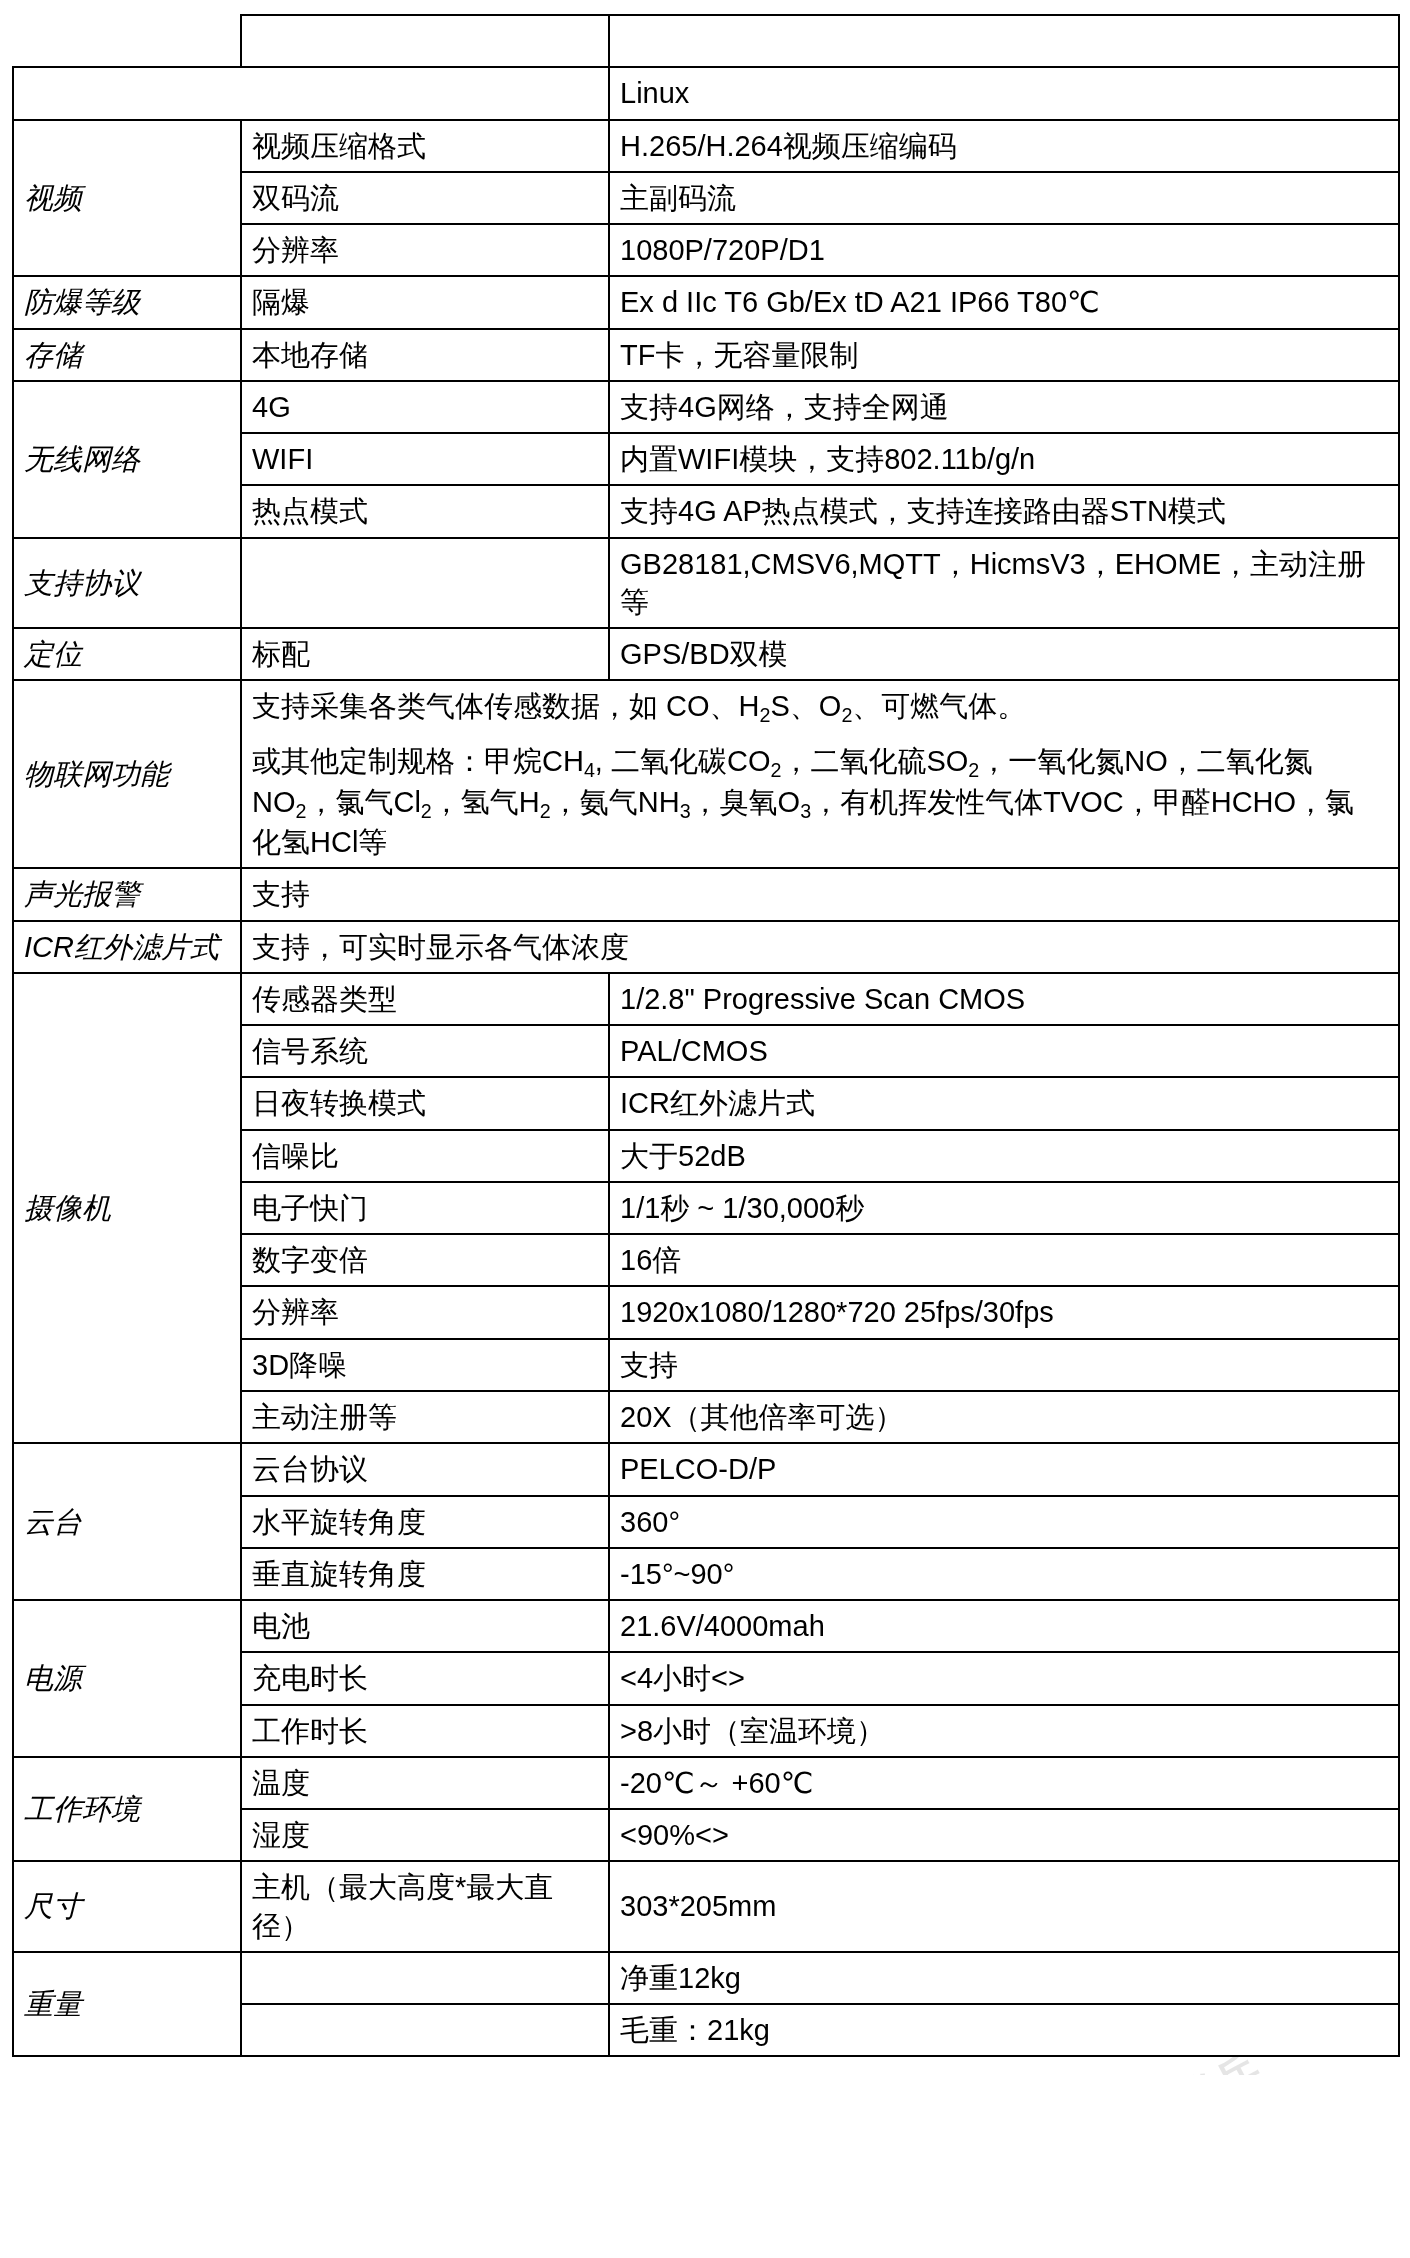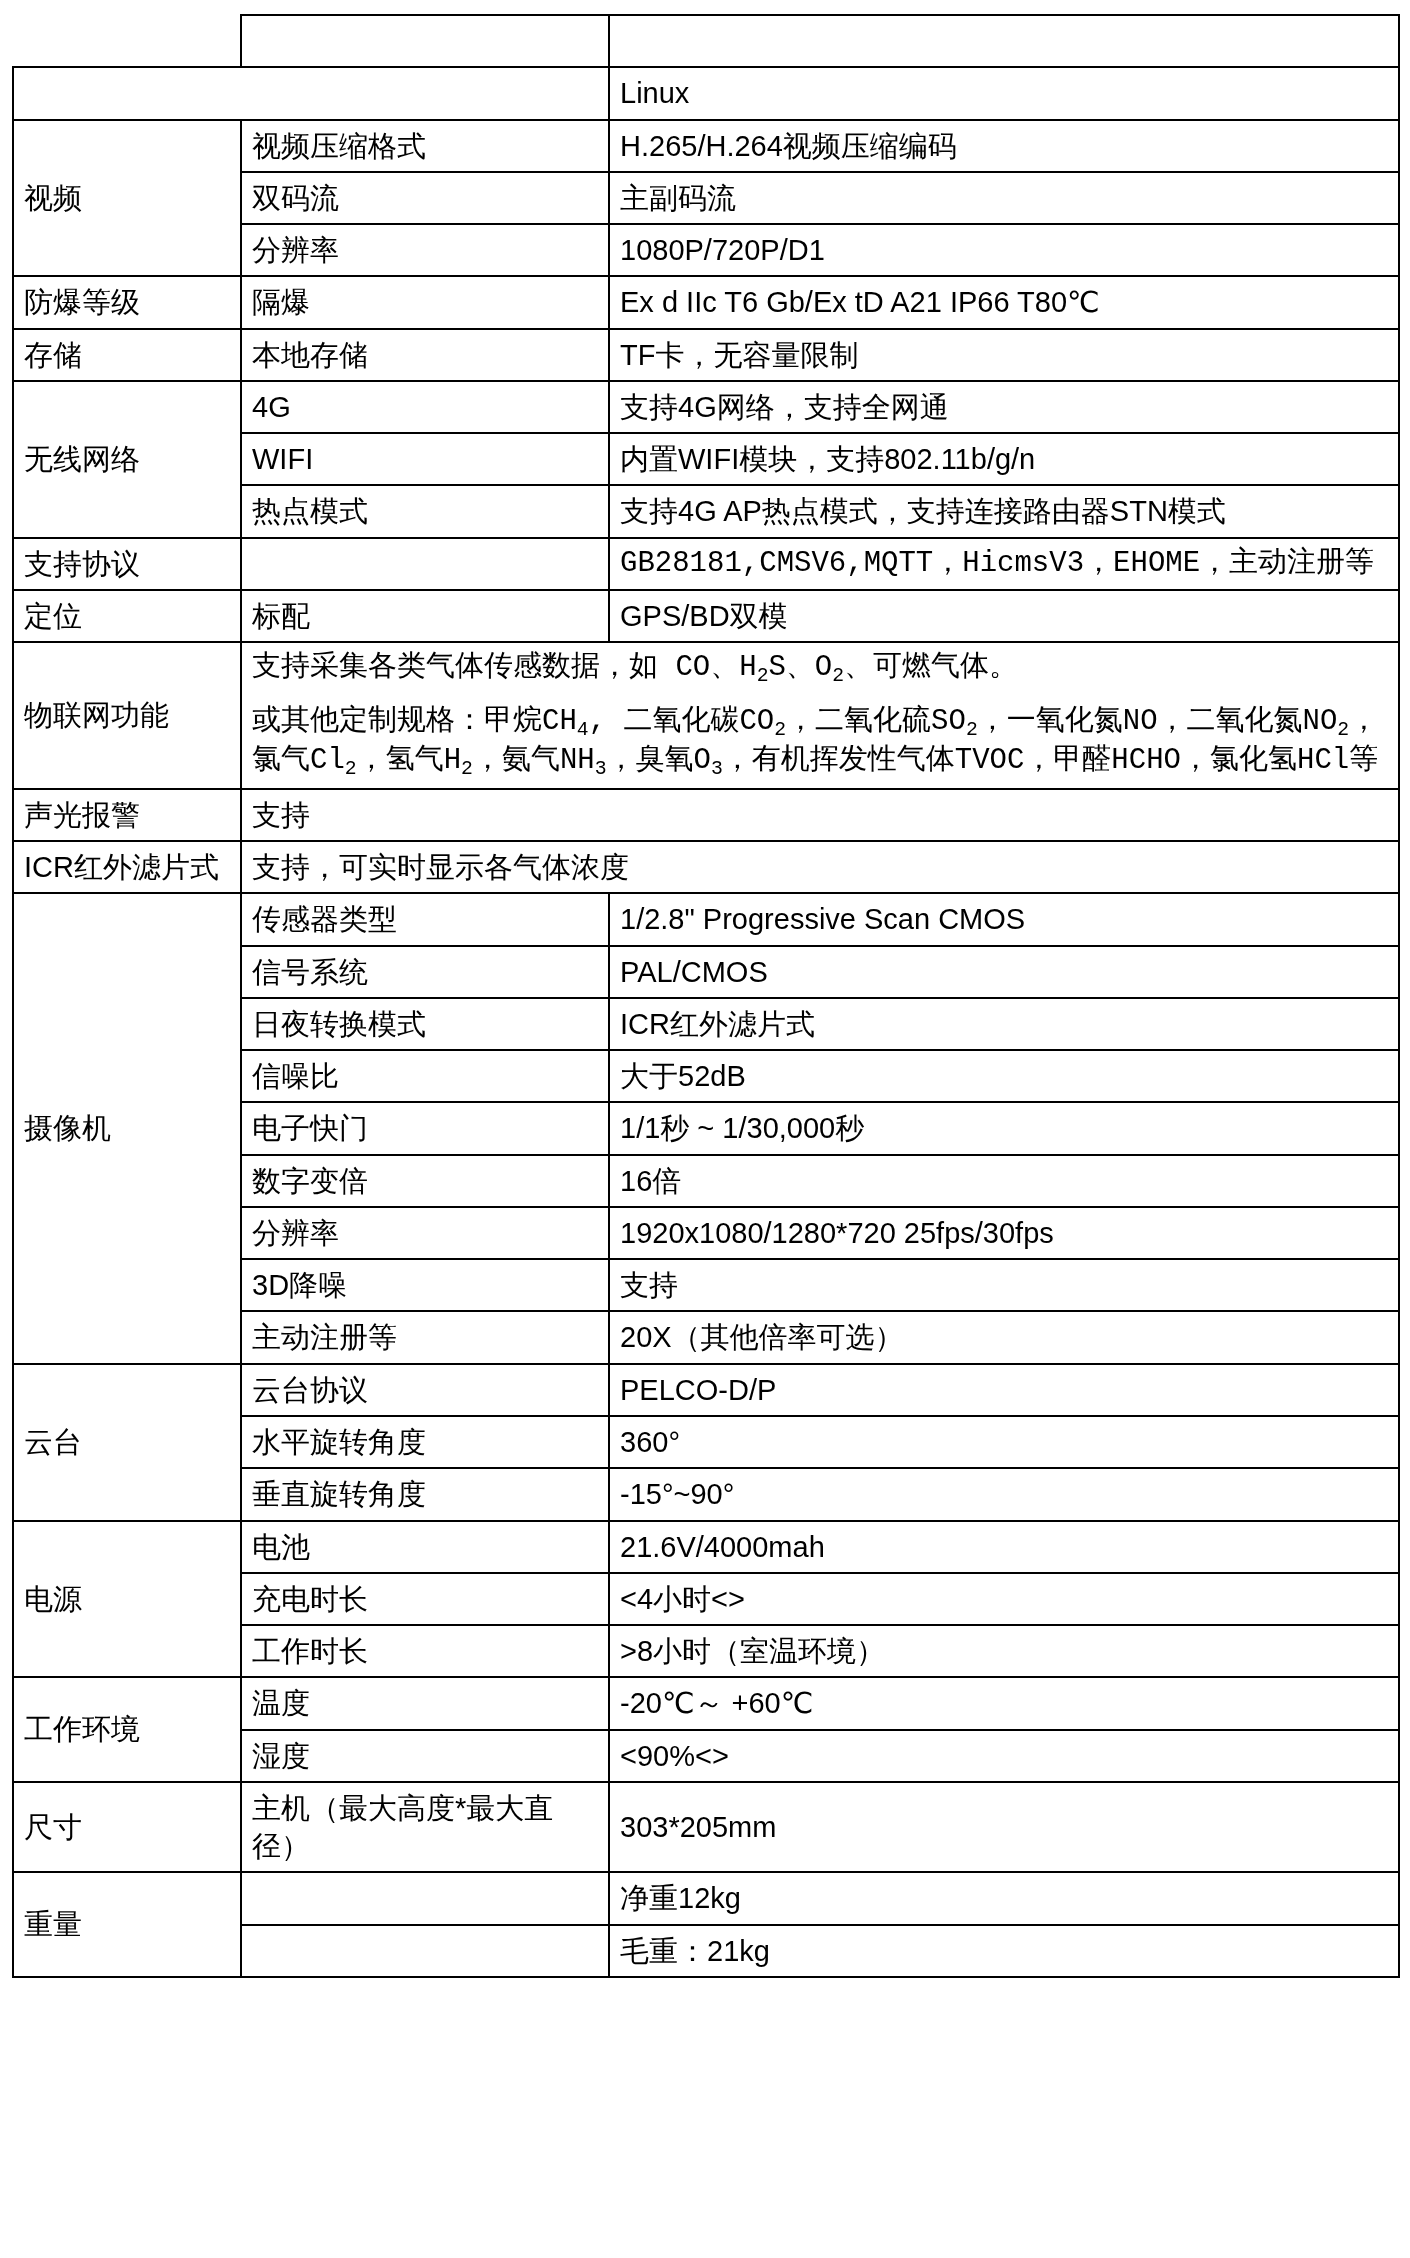--- a/index.html
+++ b/index.html
@@ -59,27 +59,27 @@
   td.os-label {
     background: #000000;
     color: #ffffff;
   }
   td.os-value {
     background: #ffffff;
     border-radius: 21px;
   }
   td.group {
     font-size: 29px;
+    font-style: italic;
   }
   td.merged-desc {
     font-size: 29px;
     line-height: 1.55;
     padding-top: 10px;
     padding-bottom: 10px;
-    font-family: Liberation Mono, monospace;
   }
   td.iot-desc p {
     margin: 0 8px 14px 0;
   }
   td.iot-desc p:last-child {
     margin-bottom: 0;
   }
   .big {
     font-size: 32px;
   }

